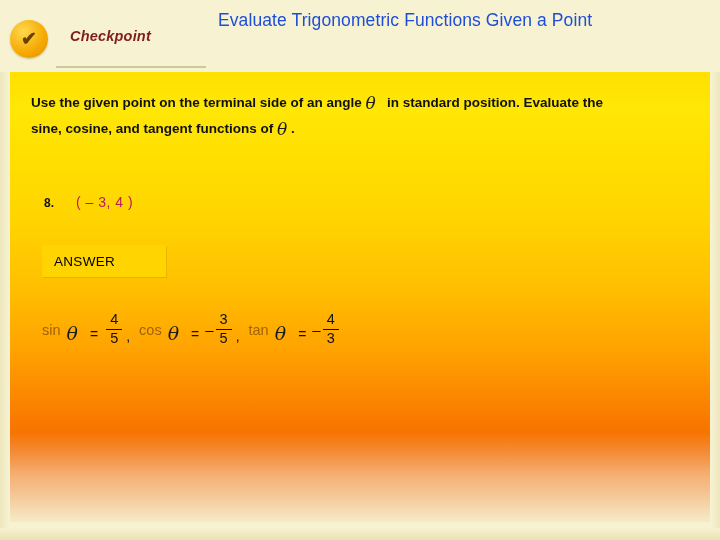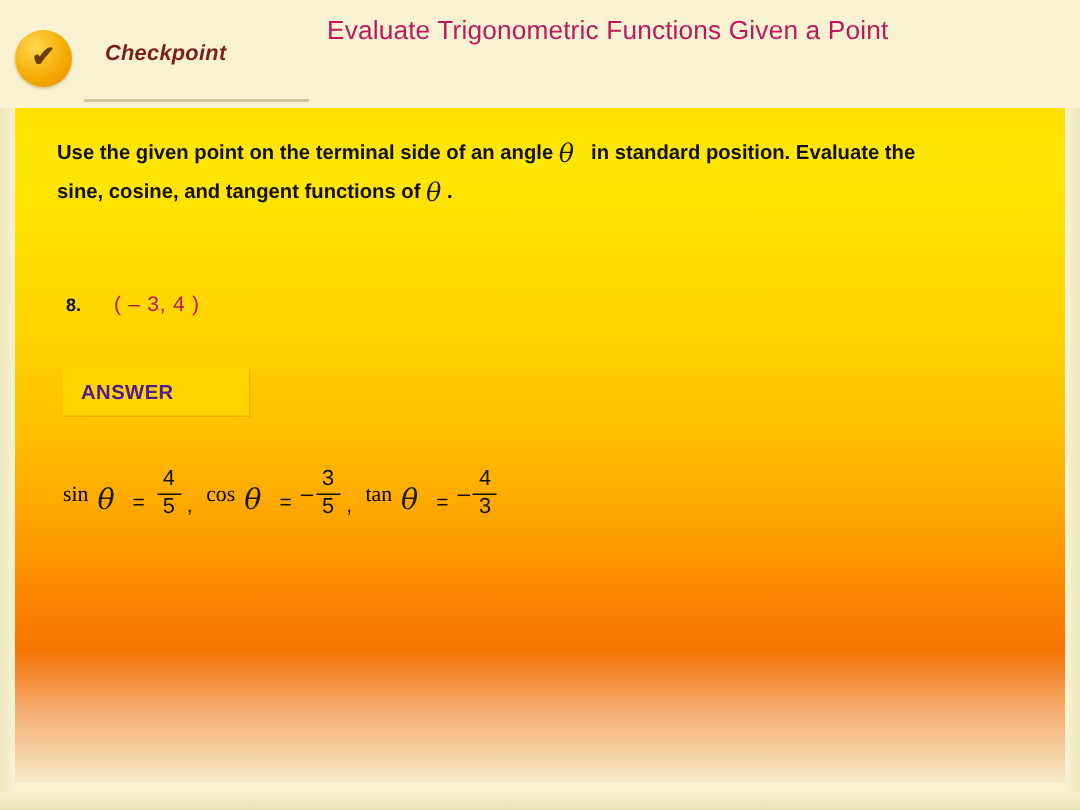--- a/index.html
+++ b/index.html
@@ -91,21 +91,21 @@
     font-weight: bold;
     color: #7f1d1d;
     letter-spacing: 0.2px;
   }
   .slide-title {
     position: absolute;
     left: 218px;
     top: 9px;
     width: 470px;
     font-size: 17.5px;
-    color: #be185d;
+    color: #1d4ed8;
     line-height: 1.28;
     letter-spacing: 0.1px;
   }
 
   
   .body-gradient {
     position: absolute;
     left: 10px;
     top: 72px;
     width: 700px;
@@ -126,21 +126,21 @@
     position: absolute;
     left: 10px;
     top: 432px;
     width: 700px;
     height: 96px;
     background: linear-gradient(180deg, rgba(247,243,210,0) 0%, rgba(247,243,210,0.55) 45%, rgba(247,243,210,1) 100%);
   }
 
   .instructions {
     position: absolute;
-    left: 38px;
+    left: 31px;
     top: 88px;
     width: 600px;
     font-size: 13.5px;
     font-weight: bold;
     color: #111;
     line-height: 1.55;
   }
   .theta {
     font-family: "DejaVu Serif", serif;
     font-style: italic;
@@ -176,40 +176,39 @@
     top: 245px;
     width: 124px;
     height: 32px;
     background: #ffd400;
     box-shadow: 1px 1px 0 rgba(150,100,0,0.18);
     display: flex;
     align-items: center;
   }
   .answer-box .answer-text {
     font-size: 13.5px;
-    font-weight: bold;
-    color: #4c1d95;
+    font-weight: normal;
+    color: #000000;
     padding-left: 12px;
     letter-spacing: 0.3px;
   }
 
   
   .expr-line {
     position: absolute;
     left: 42px;
     top: 300px;
     height: 60px;
     display: flex;
     align-items: center;
   }
   .func {
     font-size: 14.5px;
-    color: #000000;
+    color: #a16207;
     margin-right: 4px;
-    font-family: Liberation Serif, serif;
   }
   .expr-theta {
     font-family: "DejaVu Serif", serif;
     font-style: italic;
     font-size: 19px;
     color: #1a1a1a;
     margin: 0 6px 0 2px;
     position: relative;
     top: 3px;
   }

